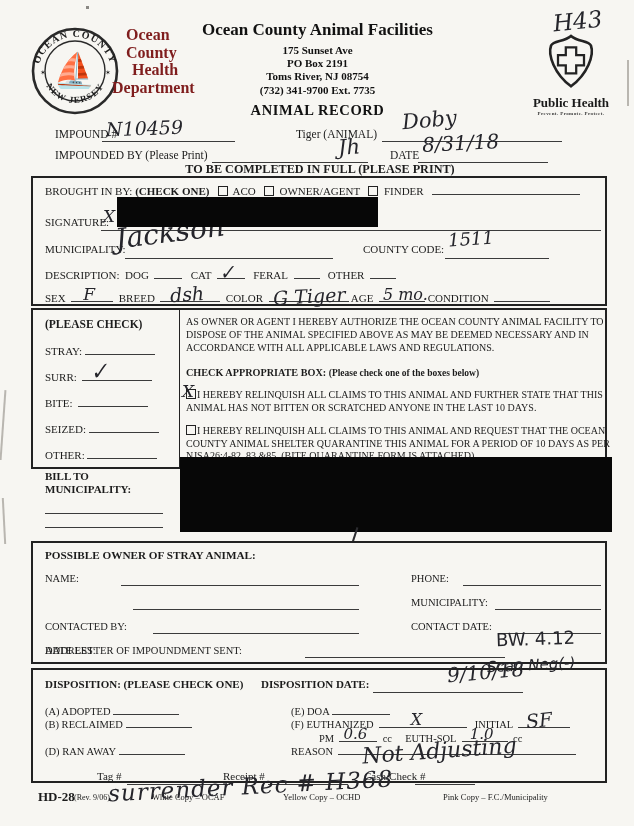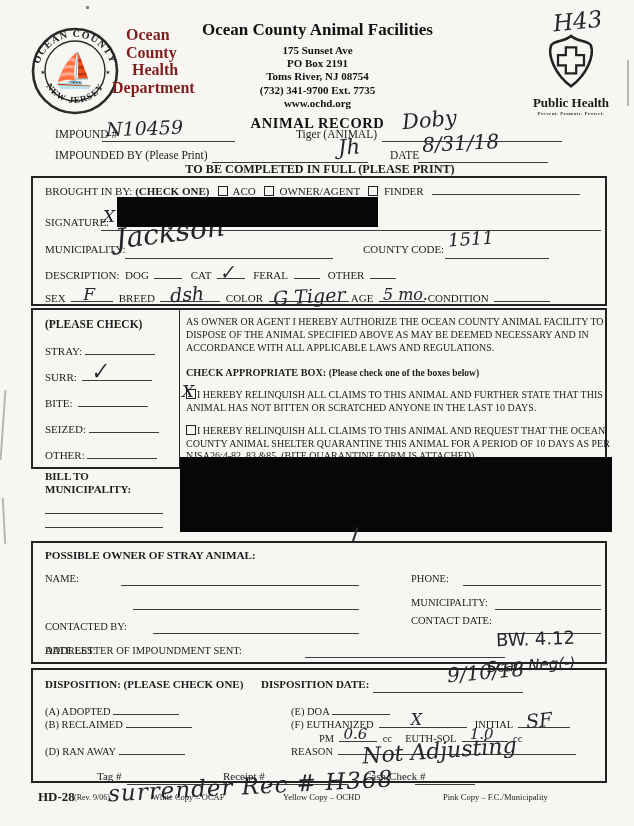--- a/index.html
+++ b/index.html
@@ -60,21 +60,20 @@
     <div>Department</div>
   </div>
 
   <div class="center-head">
     <div class="title">Ocean County Animal Facilities</div>
     <div class="addr">
       <div>175 Sunset Ave</div>
       <div>PO Box 2191</div>
       <div>Toms River, NJ 08754</div>
       <div>(732) 341-9700 Ext. 7735</div>
-      <div>www.ochd.org</div>
     </div>
     <div class="formtitle">ANIMAL RECORD</div>
   </div>
 
   <div class="ph">
     <span class="hw" style="left:38px;top:-2px;font-size:23px;transform:rotate(-6deg);">H43</span>
     <div style="margin-top:22px;">
       <svg width="52" height="56" viewBox="0 0 60 64">
         <path d="M30 2 C38 9 50 7 53 13 C57 24 49 46 30 60 C11 46 3 24 7 13 C10 7 22 9 30 2 Z" fill="#f7f6f2" stroke="#232323" stroke-width="3"></path>
         <path d="M24 15 h12 v9 h9 v12 h-9 v9 h-12 v-9 h-9 v-12 h9 z" fill="#f7f6f2" stroke="#232323" stroke-width="2.6"></path>
@@ -188,21 +187,21 @@
     <span class="row lbl" style="left:12px;top:30px;font-size:10.5px;">NAME:</span>
     <div class="ul" style="left:88px;top:42px;width:238px;"></div>
     <span class="row lbl" style="left:378px;top:30px;font-size:10.5px;">PHONE:</span>
     <div class="ul" style="left:430px;top:42px;width:138px;"></div>
     <span class="row lbl" style="left:12px;top:54px;font-size:10.5px;margin-top:48px;">ADDRESS:</span>
     <div class="ul" style="left:100px;top:66px;width:226px;"></div>
     <span class="row lbl" style="left:378px;top:54px;font-size:10.5px;">MUNICIPALITY:</span>
     <div class="ul" style="left:462px;top:66px;width:106px;"></div>
     <span class="row lbl" style="left:12px;top:78px;font-size:10.5px;">CONTACTED BY:</span>
     <div class="ul" style="left:120px;top:90px;width:206px;"></div>
-    <span class="row lbl" style="left:378px;top:72px;font-size:10.5px;">CONTACT DATE:</span>
+    <span class="row lbl" style="left:378px;top:78px;font-size:10.5px;">CONTACT DATE:</span>
     <div class="ul" style="left:466px;top:90px;width:102px;"></div>
     <span class="row lbl" style="left:12px;top:102px;font-size:10.5px;">DATE LETTER OF IMPOUNDMENT SENT:</span>
     <div class="ul" style="left:272px;top:114px;width:200px;"></div>
   </div>
 
   <span class="hw" style="left:496px;top:630px;font-size:18px;transform:rotate(-2deg);font-family:'DejaVu Sans',sans-serif;font-style:normal;">BW. 4.12</span>
   <span class="hw" style="left:487px;top:658px;font-size:15px;transform:rotate(-3deg);font-family:'DejaVu Sans',sans-serif;">Scan Neg(-)</span>
   <span class="hw" style="left:447px;top:662px;font-size:20px;transform:rotate(-5deg);">9/10/18</span>
 
   <div class="box" style="top:668px;height:115px;">

